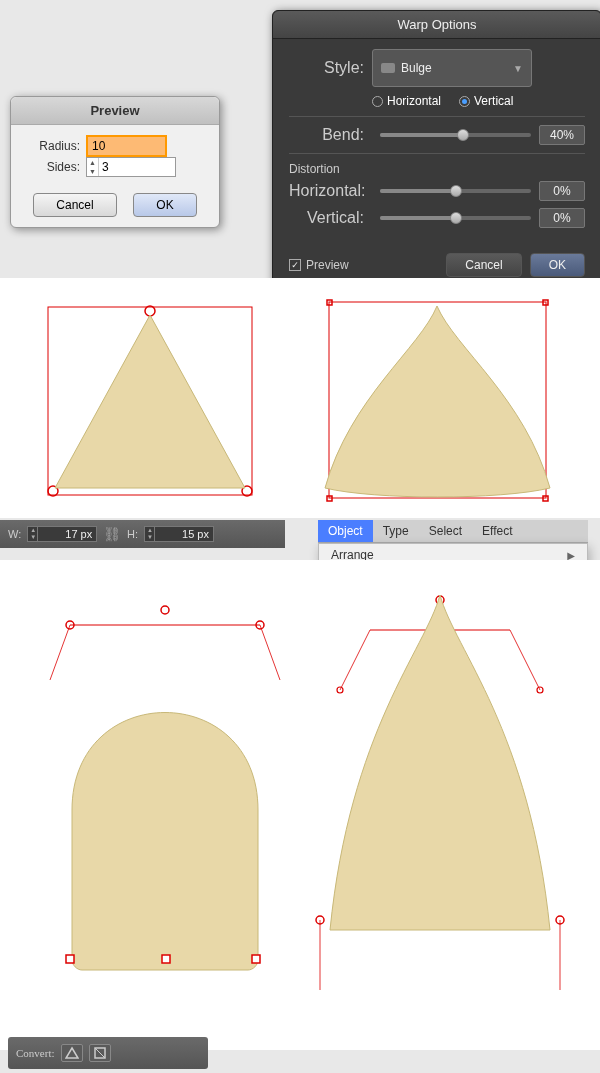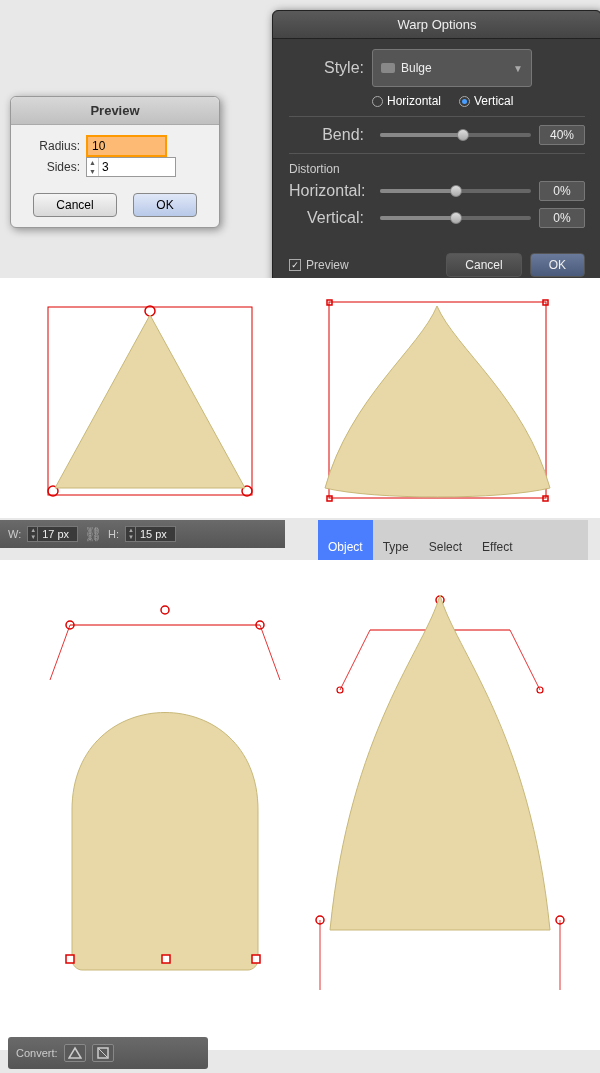--- a/index.html
+++ b/index.html
@@ -293,22 +293,22 @@
     .toolbar-label {
       color: #ccc;
       font-size: 11px;
     }
     .toolbar-input {
       background: #3a3a3a;
       border: 1px solid #777;
       color: #eee;
       font-size: 11px;
       padding: 1px 4px;
-      width: 41px;
-      text-align: left;
+      width: 60px;
+      text-align: right;
     }
     .toolbar-link-icon {
       color: #aaa;
       font-size: 14px;
     }
     .toolbar-spin {
       display: flex;
       flex-direction: column;
       border: 1px solid #777;
       background: #3a3a3a;
@@ -328,21 +328,21 @@
       left: 318px;
       width: 270px;
       background: #e0e0e0;
     }
     .menu-top-bar {
       display: flex;
       background: #d0d0d0;
       border-bottom: 1px solid #aaa;
     }
     .menu-top-item {
-      padding: 20px 10px;
+      padding: 4px 10px;
       font-size: 12px;
       color: #333;
       cursor: pointer;
     }
     .menu-top-item.active {
       background: #4a7eff;
       color: #fff;
       border-radius: 0;
     }
     .menu-dropdown {
@@ -397,20 +397,21 @@
       top: 1037px;
       left: 8px;
       width: 200px;
       height: 28px;
       background: linear-gradient(to bottom, #6a6a6a, #555);
       display: flex;
       align-items: center;
       padding: 16px 8px;
       gap: 6px;
       border-radius: 3px;
+      font-family: Liberation Serif, serif;
     }
     .convert-label {
       color: #ccc;
       font-size: 11px;
     }
     .convert-icon-btn {
       background: #5a5a5a;
       border: 1px solid #888;
       width: 22px;
       height: 18px;

